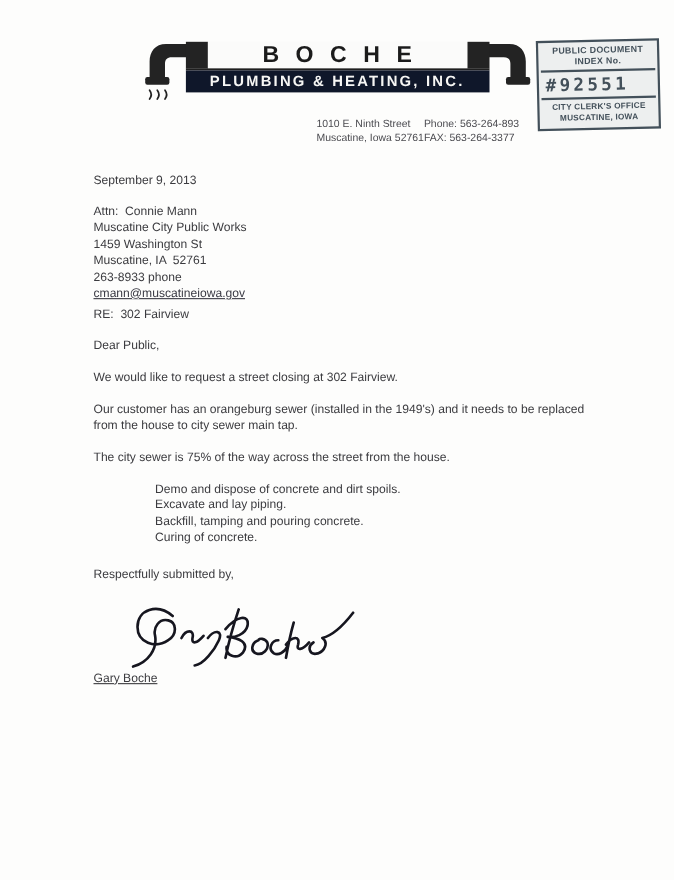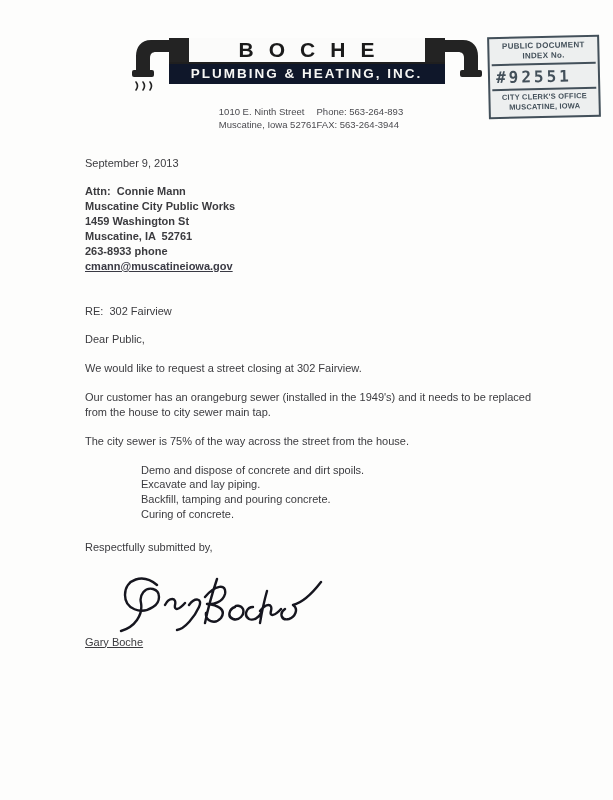--- a/index.html
+++ b/index.html
@@ -44,21 +44,21 @@
     text-align: center;
     font-weight: bold;
     font-size: 13.5px;
     letter-spacing: 2px;
     height: 20px;
     line-height: 20px;
     white-space: nowrap;
   }
   .contact-row {
     display: flex;
-    justify-content: center;
+    justify-content: flex-end;
     width: 322px;
     margin: 9px 0 0 150px;
     font-size: 9.5px;
     color: #4b4b50;
     line-height: 1.4;
   }
   .contact-col div { white-space: nowrap; }
 
   
   .stamp {
@@ -92,21 +92,21 @@
 
   
   .letter-body {
     margin: 24px 60px 0 85px;
     font-size: 11px;
     line-height: 1.35;
     color: #3b3b3f;
   }
   .letter-body p { margin: 0 0 14px; max-width: 478px; }
   .pre { white-space: pre-wrap; }
-  .recipient { margin-bottom: 30px; font-weight: bold; }
+  .recipient { margin-bottom: 4px; }
   .recipient > div { white-space: pre-wrap; }
   .email {
     color: #3a3a44;
     text-decoration: underline;
     cursor: pointer;
   }
   .indent-list { padding-left: 56px; margin-bottom: 18px; }
   .indent-list > div { line-height: 1.35; }
   .closing { margin-bottom: 4px; }
   .signature-img { margin: 0 0 0 28px; height: 66px; }
@@ -142,21 +142,21 @@
       </span>
     </div>
 
     <div class="contact-row">
       <div class="contact-col">
         <div>1010 E. Ninth Street</div>
         <div>Muscatine, Iowa 52761</div>
       </div>
       <div class="contact-col">
         <div>Phone: 563-264-893</div>
-        <div>FAX: 563-264-3944</div>
+        <div>FAX: 563-264-3377</div>
       </div>
     </div>
 
     <div class="stamp">
       <div class="s-small">PUBLIC DOCUMENT</div>
       <div class="s-small">INDEX No.</div>
       <div class="num">#92551</div>
       <div class="s-tiny">CITY CLERK'S OFFICE</div>
       <div class="s-tiny">MUSCATINE, IOWA</div>
     </div>

